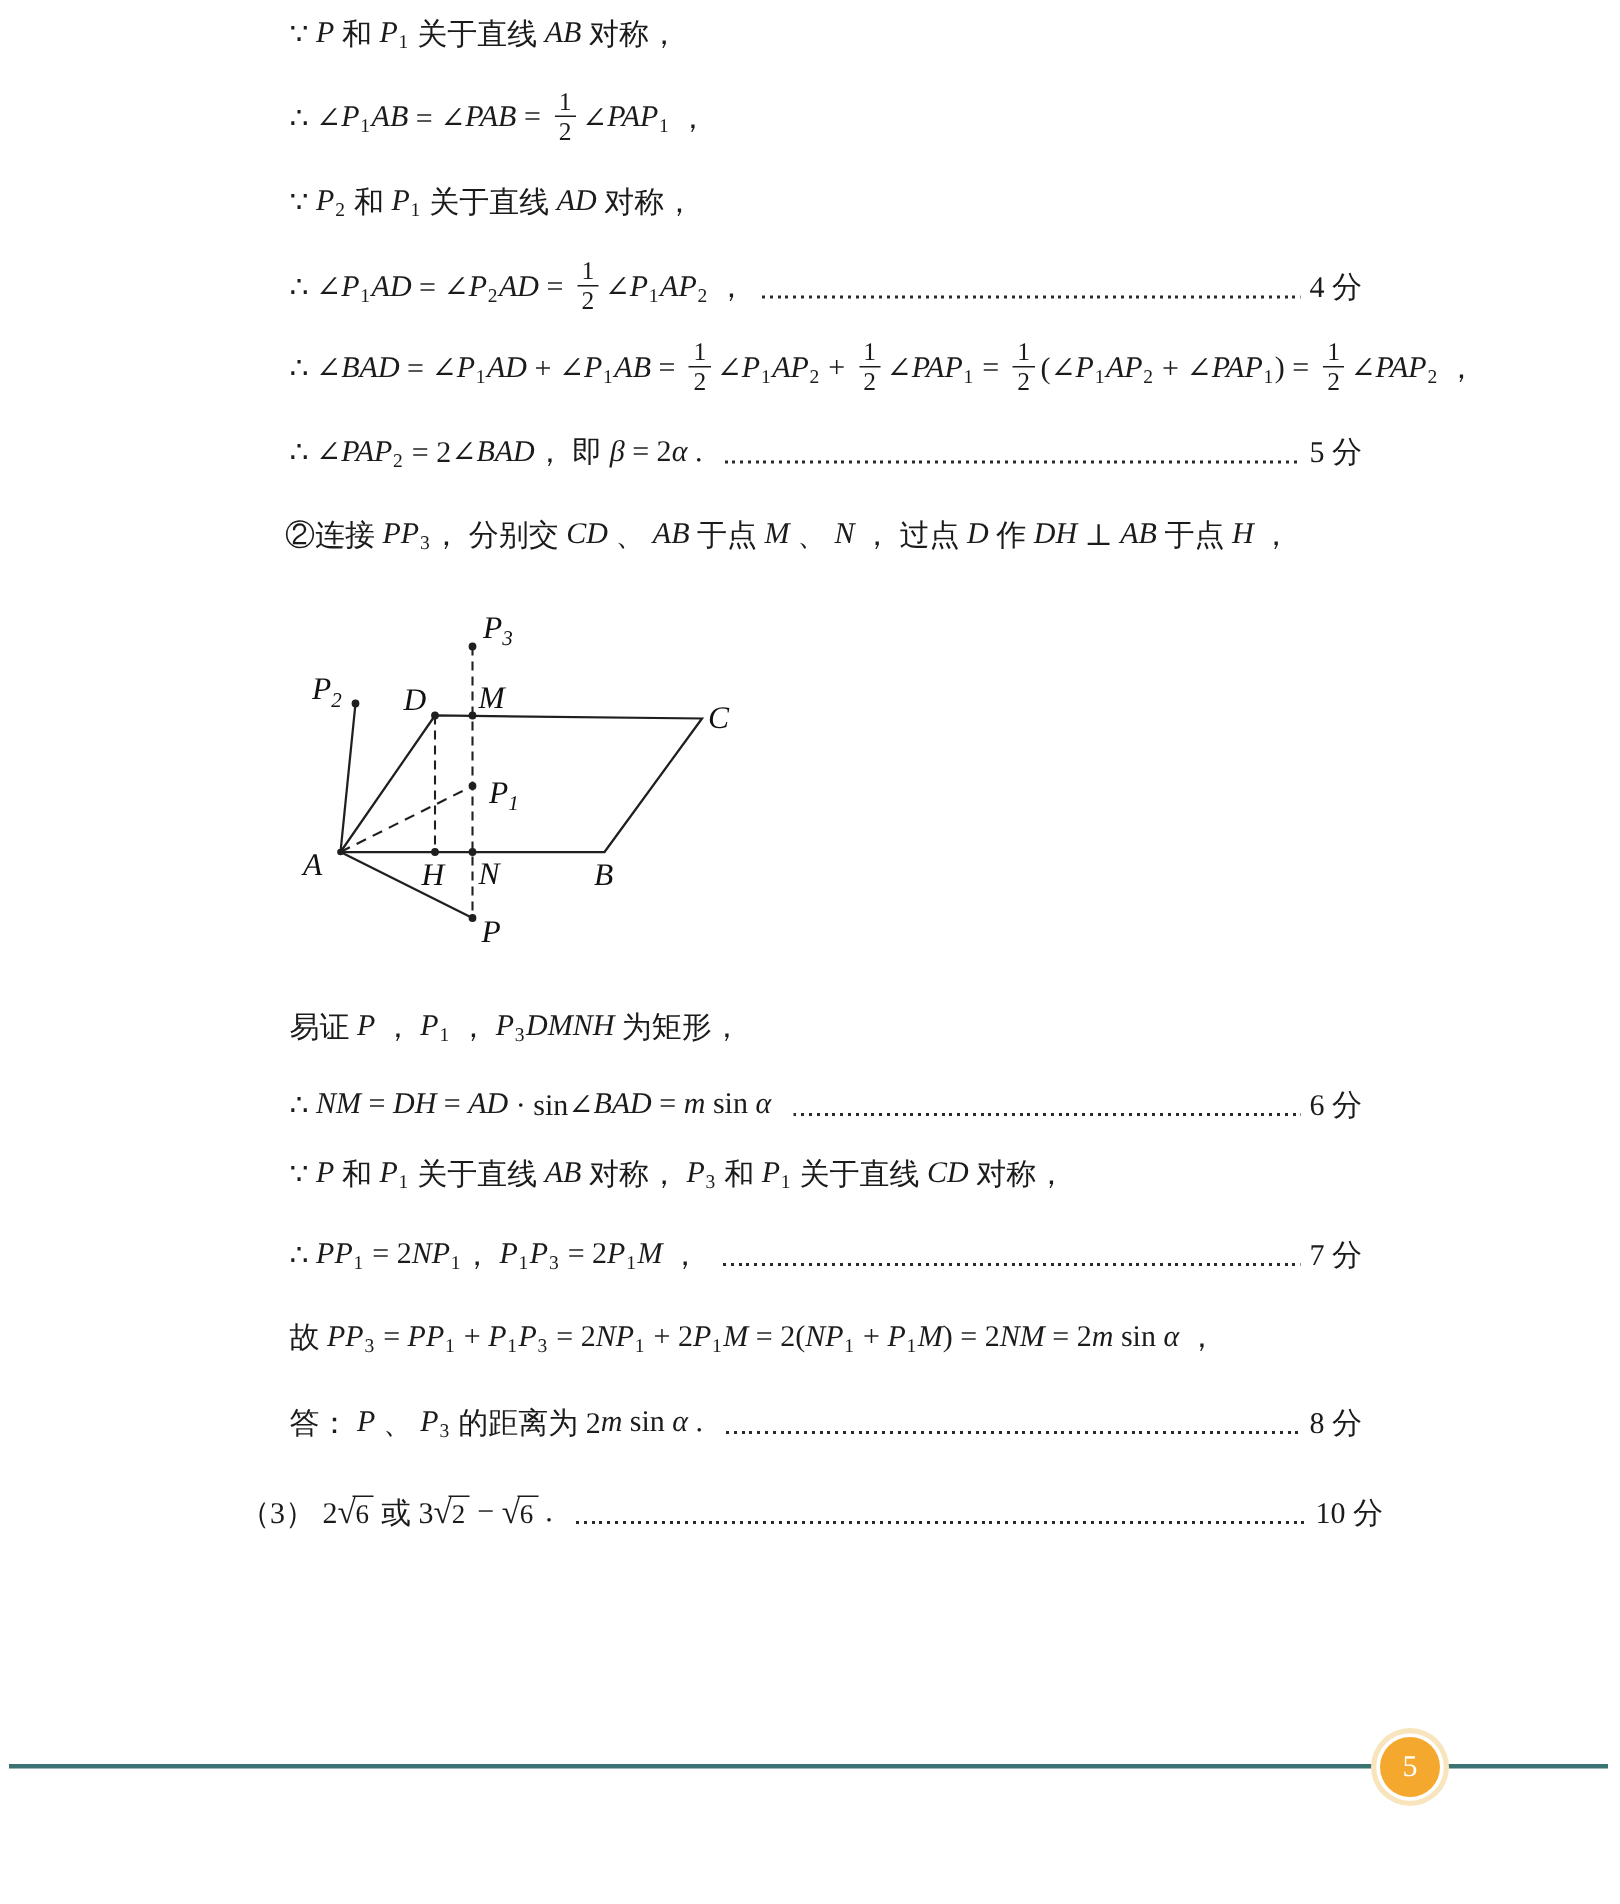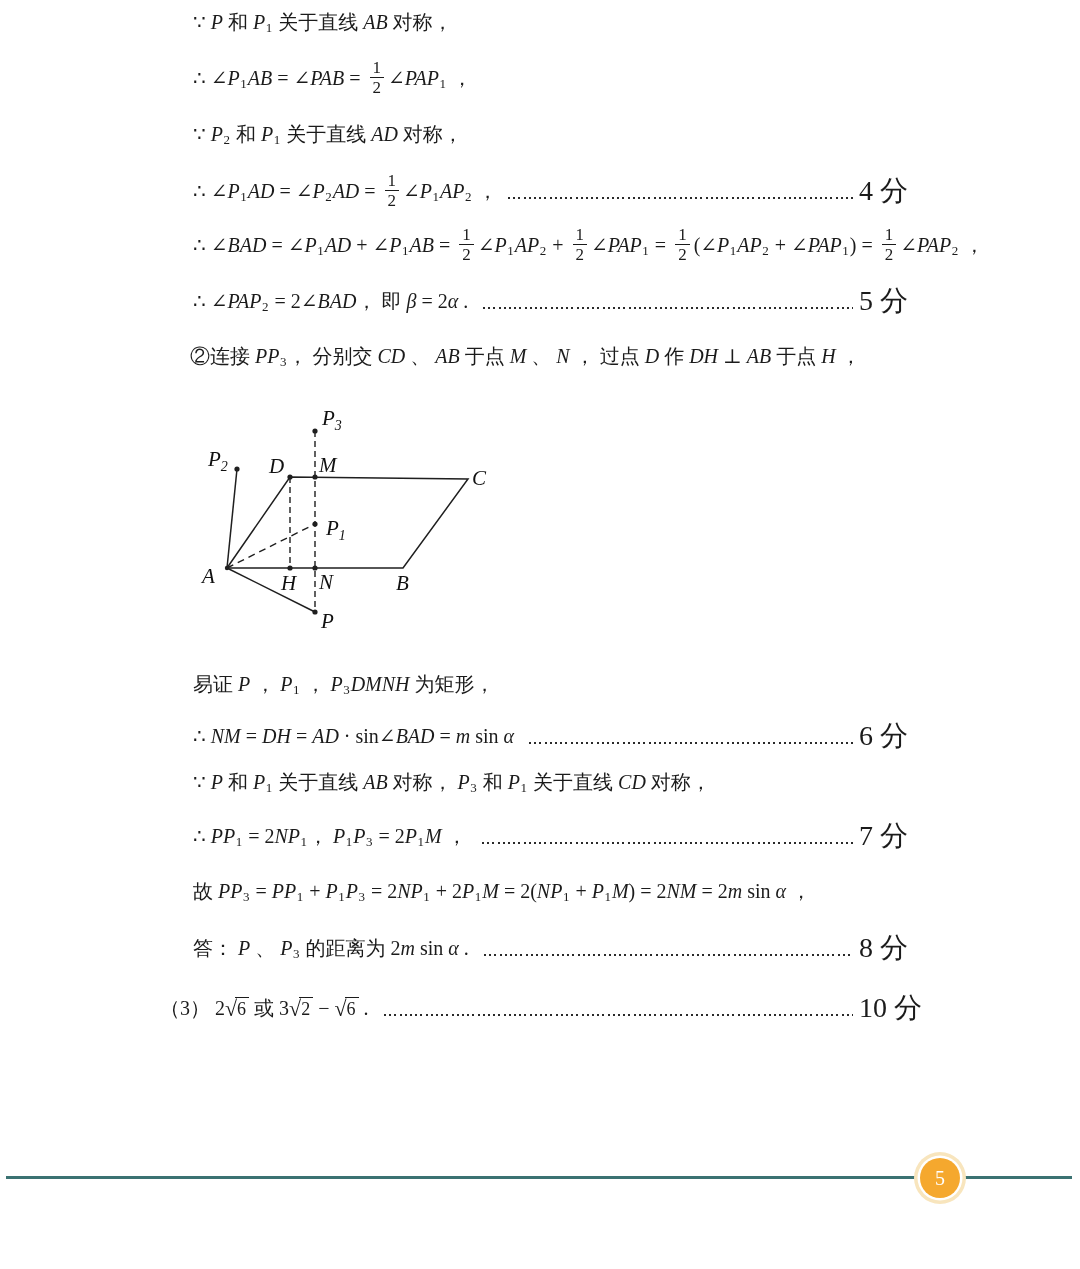--- a/index.html
+++ b/index.html
@@ -21,21 +21,21 @@
     display:inline-flex;flex-direction:column;align-items:center;
     font-size:17px;line-height:1.08;margin:0 4px;font-style:normal;
   }
   .frac .fn{padding:0 3px 0 3px;border-bottom:1.4px solid #1b1b1b;}
   .frac .fd{padding-top:1px;}
   .lead{
     flex:1 1 auto;height:2.4px;margin:0 6px 0 10px;align-self:center;
     transform:translateY(7px);
     background-image:repeating-linear-gradient(to right,#2a2a2a 0px,#2a2a2a 2px,transparent 2px,transparent 5.2px);
   }
-  .score{font-size:28px;font-style:normal;}
+  .score{font-size:20px;font-style:normal;}
   .sqrt{display:inline-flex;align-items:flex-start;font-style:normal;}
   .sq{font-size:22px;line-height:1;transform:translateY(0.5px);}
   .rd{border-top:1.6px solid #1b1b1b;padding:2px 3px 0 2px;margin-left:-2px;font-size:18px;line-height:1;}
   .diagram{position:absolute;left:180px;top:398px;}
   .diagram text{font-style:italic;font-size:21px;fill:#111;}
   .diagram .svgsub{font-size:14px;}
   .footer-rule{
     position:absolute;left:6px;right:8px;top:1176px;height:3px;
     background:#3b7272;
   }

